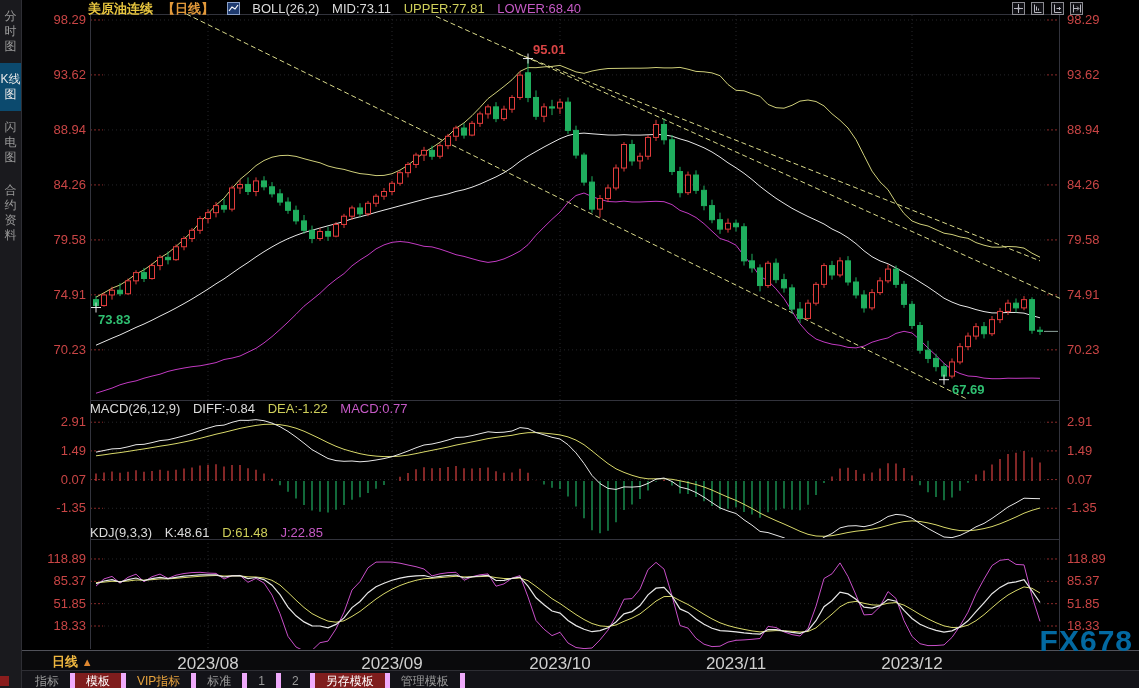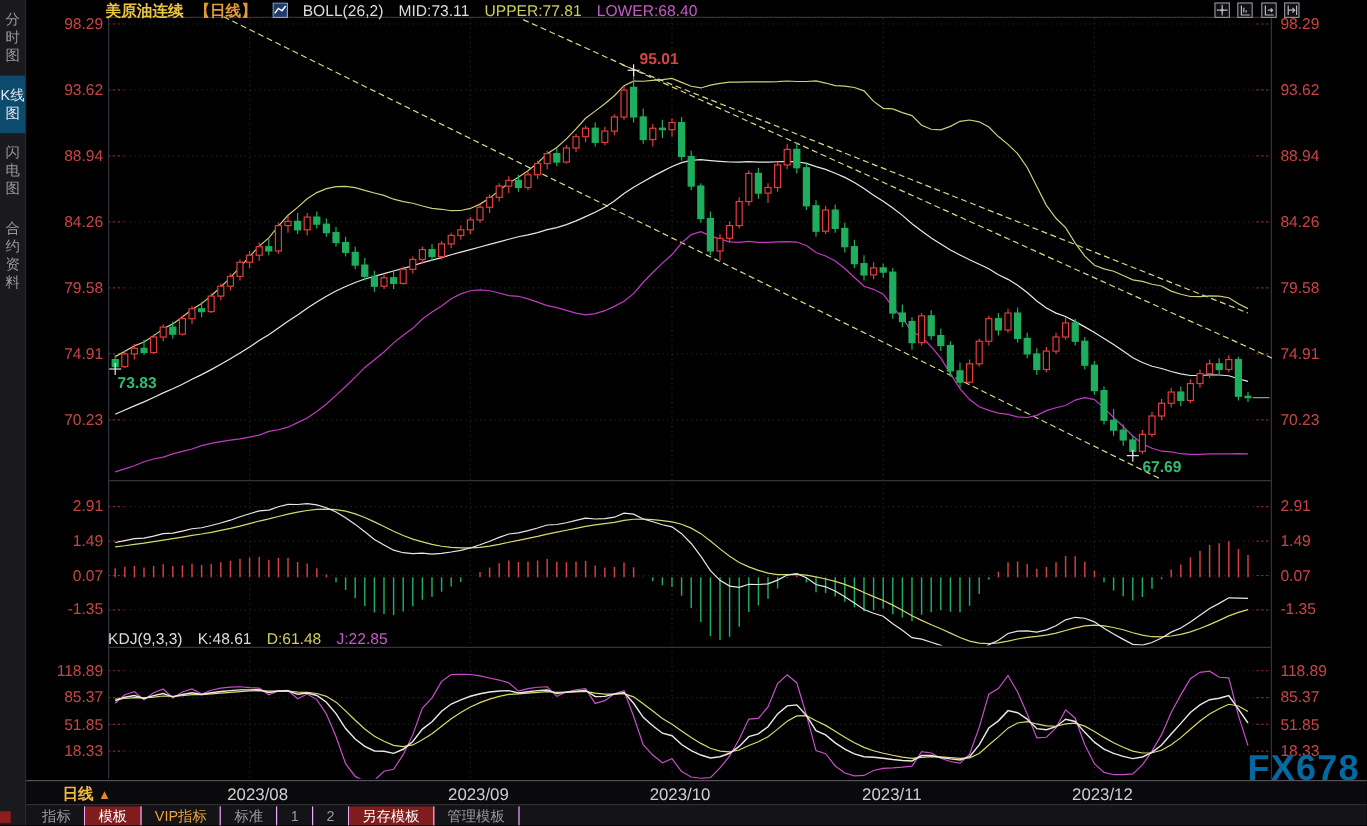--- a/index.html
+++ b/index.html
@@ -36,26 +36,26 @@
   .axL .ax-label{text-align:right;}
   .axR .ax-label{text-align:left;padding-left:3px;}
   .plot{position:absolute;left:68px;top:0;width:970px;height:650px;}
   .watermark{position:absolute;right:6px;top:624px;font-size:30px;font-weight:bold;letter-spacing:1px;
     color:#0369a1;z-index:8;}
   
   .xaxis{position:absolute;left:0;top:650px;width:1117px;height:20px;background:#0a0a0c;
     border-top:1px solid #51525a;box-sizing:border-box;}
   .period-btn{position:absolute;left:30px;top:2px;font-size:13px;font-weight:bold;color:#f0b840;cursor:pointer;}
   .period-btn .arr{color:#e08830;font-size:11px;}
-  .x-label{position:absolute;top:3px;width:64px;text-align:right;font-size:14px;color:#cfcfcf;}
+  .x-label{position:absolute;top:3px;width:64px;text-align:center;font-size:17px;color:#cfcfcf;}
   
   .toolbar{position:absolute;left:0;top:670px;width:1117px;height:18px;background:#131318;
     border-top:1px solid #2e2e34;box-sizing:border-box;white-space:nowrap;padding-left:2px;}
   .tb-item{display:inline-block;font-size:12px;line-height:16px;color:#9a9a9a;padding:0 11px;
-    border-right:1px solid #f0abfc;cursor:pointer;}
+    border-right:5px solid #f0abfc;cursor:pointer;}
   .tb-item.sel{background:#7f1d1d;color:#ffffff;}
   .tb-item.vip{color:#e8a33d;}
 </style>
 </head>
 <body>
 
 <div class="app">
 
   <div class="sidebar">
     <div class="side-item">分时图</div>
@@ -89,20 +89,26 @@
               <path d="M2.5 1.5v8h7M4.5 7.5v-4M6.5 7.5v-2" stroke="#b8b8c0" stroke-width="1" fill="none"></path>
             </svg></span>
         <span class="wicon"><svg width="11" height="11">
               <path d="M2.5 1.5v8h7M4.5 5.5h4M7 4l1.5 1.5L7 7" stroke="#b8b8c0" stroke-width="1" fill="none"></path>
             </svg></span>
         <span class="wicon"><svg width="11" height="11">
               <path d="M2.5 1.5v8M2.5 5.5h5M6 3.5l2 2-2 2M9.5 1.5v8" stroke="#b8b8c0" stroke-width="1" fill="none"></path>
             </svg></span>
       </div>
 
+      <div class="row-label" style="top:401px">
+        <span class="lab-w">MACD(26,12,9)</span>
+        <span class="lab-w">DIFF:-0.84</span>
+        <span class="lab-y">DEA:-1.22</span>
+        <span class="lab-m">MACD:0.77</span>
+      </div>
 
       <div class="row-label" style="top:525px">
         <span class="lab-w">KDJ(9,3,3)</span>
         <span class="lab-w">K:48.61</span>
         <span class="lab-y">D:61.48</span>
         <span class="lab-m">J:22.85</span>
       </div>
 
       <div class="axL" id="axL">
           <div class="ax-label" style="top: 12px;">98.29</div>

